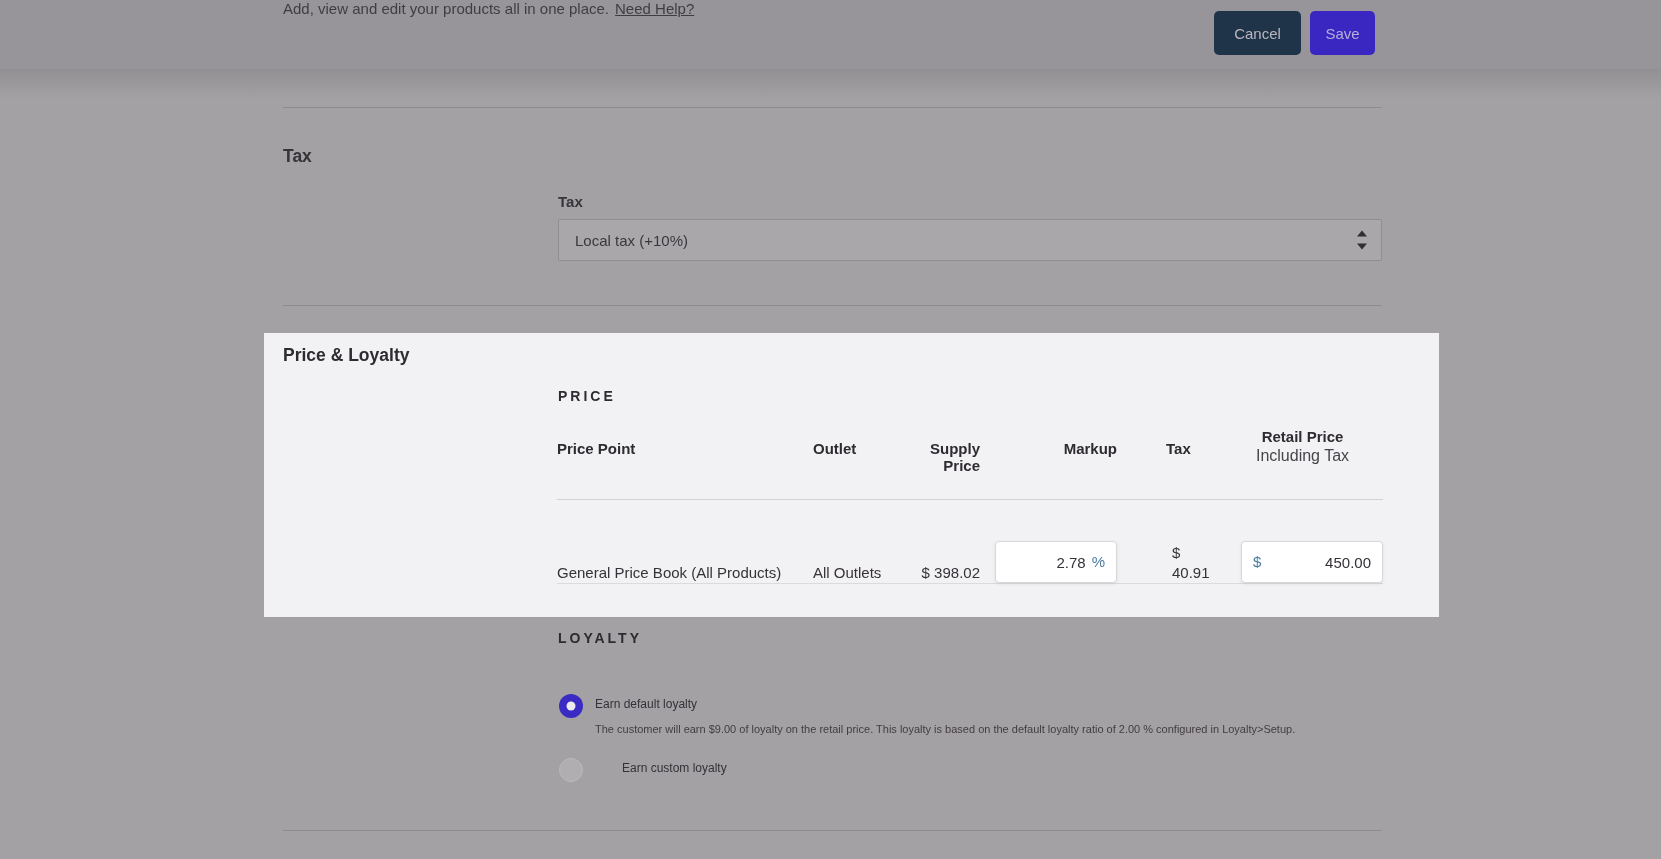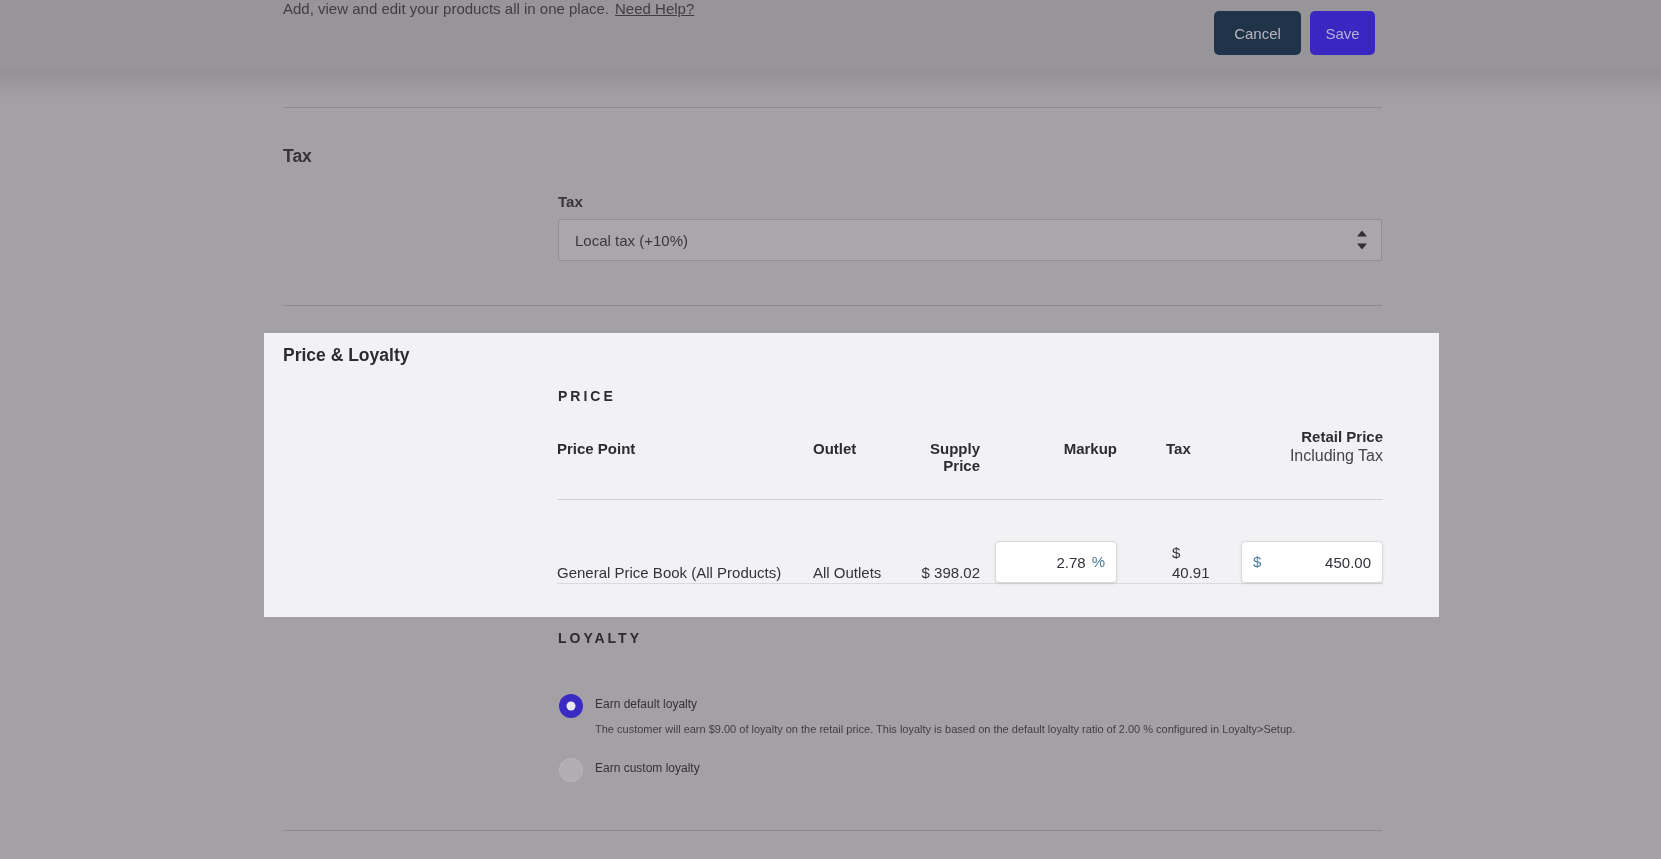--- a/index.html
+++ b/index.html
@@ -46,21 +46,21 @@
   .panel-heading{position:absolute;left:19px;top:12px;font-size:17.5px;font-weight:bold;color:#2e2b30;}
   .block-title{font-weight:bold;font-size:14px;letter-spacing:3px;color:#2f2c31;}
   #price-title{position:absolute;left:294px;top:55px;}
 
   .table{position:absolute;left:293px;top:92px;width:826px;}
   .thead{display:flex;align-items:flex-start;height:75px;border-bottom:1px solid #d3d1d4;}
   .th{font-size:15px;font-weight:bold;color:#2f2c31;padding-top:15px;line-height:17px;}
   .col-pp{width:256px;} .col-out{width:82px;} .col-sup{width:85px;text-align:right;}
   .col-mk{width:137px;text-align:right;} .col-tx{width:105px;padding-left:49px;}
   .col-rt{width:161px;text-align:right;}
-  .th.col-rt{padding-top:3px;}
+  .th.col-rt{padding-top:3px;text-align:center;}
   .th-sub{font-size:16px;font-weight:normal;color:#47444a;margin-top:2px;}
 
   .trow{display:flex;align-items:flex-end;height:84px;border-bottom:1px solid #dcdadd;}
   .td{font-size:15px;color:#363338;padding-top:34px;line-height:20px;}
   .td.col-tx{padding-left:55px;}
   .td-input{padding-top:21px;display:flex;justify-content:flex-end;}
   .fieldbox{height:42px;background:#ffffff;border:1px solid #d9d7da;border-radius:4px;
     box-shadow:0 1px 3px rgba(60,56,62,.10);display:flex;align-items:center;padding:0 11px;}
   .fieldbox input{border:none;outline:none;background:transparent;width:100%;text-align:right;
     font-size:15px;color:#343138;font-family:inherit;}
@@ -70,21 +70,21 @@
 
   
   #loyalty-title{position:absolute;left:558px;top:630px;color:#2e2b30;}
   .radio{position:absolute;left:559px;width:24px;height:24px;border-radius:50%;cursor:pointer;}
   .radio.on{background:var(--radio-on);}
   .radio.on::after{content:"";position:absolute;left:50%;top:50%;width:9px;height:9px;border-radius:50%;
     background:#eceaf0;transform:translate(-50%,-50%);}
   .radio.off{background:#b1aeb2;border:1px solid #bbb8bc;}
   #radio-default{top:694px;} #radio-custom{top:758px;}
   .opt-label{position:absolute;left:595px;font-size:12px;color:#343138;cursor:pointer;}
-  #label-default{top:697px;} #label-custom{top:761px;}
+  #label-default{top:697px;} #label-custom{top:761px;margin-left:27px;}
   .opt-desc{position:absolute;left:595px;top:723px;font-size:11px;color:#413d42;}
 </style>
 </head>
 <body>
 
 <div id="screen">
 
   <div class="topbar">
     <div class="topbar-msg">
       <span>Add, view and edit your products all in one place.</span>

